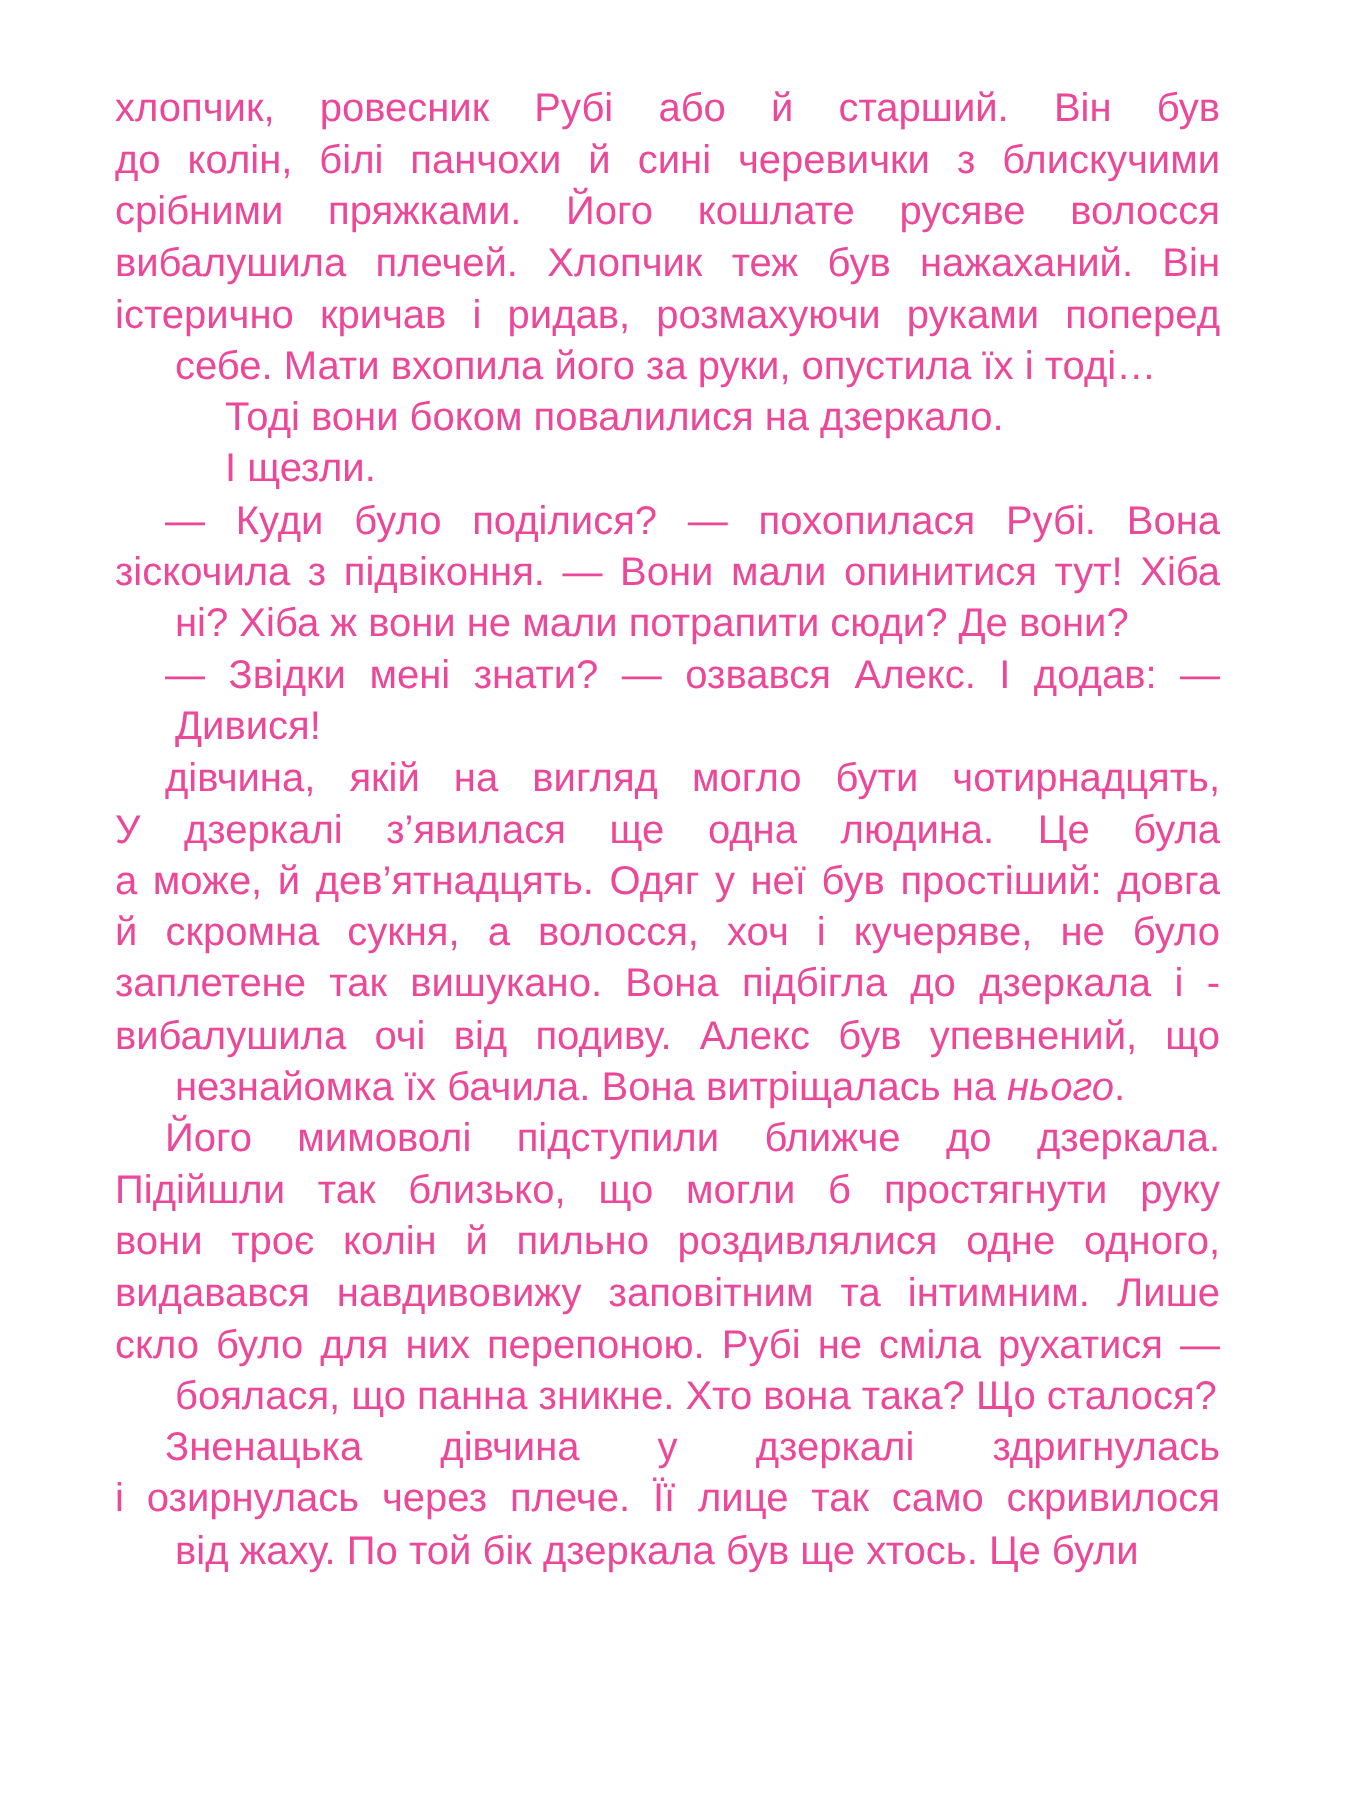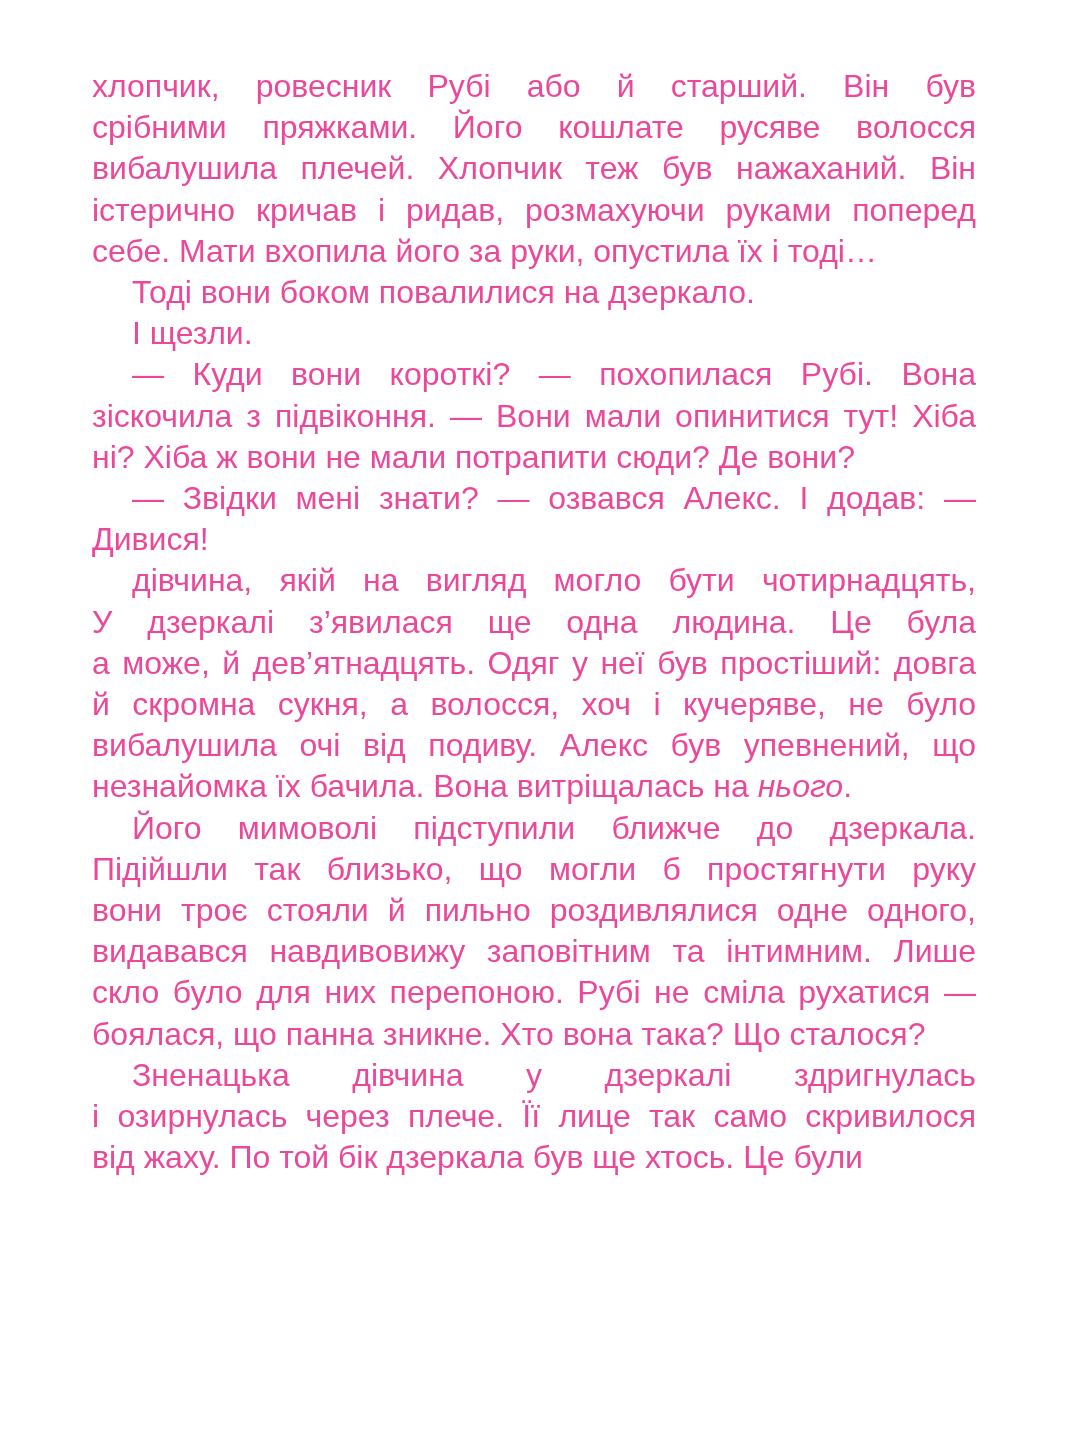--- a/index.html
+++ b/index.html
@@ -25,64 +25,67 @@
   }
   .paragraph { margin: 0; }
   
   .line {
     text-align: justify;
     text-align-last: justify;
     min-height: 41.2px;
   }
   .line.last {
     text-align-last: left;
+    margin-left: 48px;
   }
   .paragraph.indent .line:first-child {
     text-indent: 40px;
   }
   .line i { font-style: italic; }
 </style>
 </head>
 <body>
 
 <main class="text-block" style="background: rgb(255, 255, 255); color: #ec4899;">
     <div class="paragraph">
       <div class="line"><span>хлопчик, ровесник Рубі або й старший. Він був</span></div>
+      <div class="line"><span>до колін, білі панчохи й сині черевички з блискучими</span></div>
       <div class="line"><span>срібними пряжками. Його кошлате русяве волосся</span></div>
       <div class="line"><span>вибалушила плечей. Хлопчик теж був нажаханий. Він</span></div>
       <div class="line"><span>істерично кричав і ридав, розмахуючи руками поперед</span></div>
       <div class="line last"><span>себе. Мати вхопила його за руки, опустила їх і тоді…</span></div>
     </div>
     <div class="paragraph indent">
       <div class="line last"><span>Тоді вони боком повалилися на дзеркало.</span></div>
     </div>
     <div class="paragraph indent">
       <div class="line last"><span>І щезли.</span></div>
     </div>
     <div class="paragraph indent">
-      <div class="line"><span>— Куди вони короткі? — похопилася Рубі. Вона</span></div>
+      <div class="line"><span>— Куди було поділися? — похопилася Рубі. Вона</span></div>
       <div class="line"><span>зіскочила з підвіконня. — Вони мали опинитися тут! Хіба</span></div>
       <div class="line last"><span>ні? Хіба ж вони не мали потрапити сюди? Де вони?</span></div>
     </div>
     <div class="paragraph indent">
       <div class="line"><span>— Звідки мені знати? — озвався Алекс. І додав: —</span></div>
       <div class="line last"><span>Дивися!</span></div>
     </div>
     <div class="paragraph indent">
       <div class="line"><span>дівчина, якій на вигляд могло бути чотирнадцять,</span></div>
       <div class="line"><span>У дзеркалі з’явилася ще одна людина. Це була</span></div>
       <div class="line"><span>а може, й дев’ятнадцять. Одяг у неї був простіший: довга</span></div>
       <div class="line"><span>й скромна сукня, а волосся, хоч і кучеряве, не було</span></div>
+      <div class="line"><span>заплетене так вишукано. Вона підбігла до дзеркала і -</span></div>
       <div class="line"><span>вибалушила очі від подиву. Алекс був упевнений, що</span></div>
       <div class="line last"><span>незнайомка їх бачила. Вона витріщалась на </span><i>нього</i><span>.</span></div>
     </div>
     <div class="paragraph indent">
       <div class="line"><span>Його мимоволі підступили ближче до дзеркала.</span></div>
       <div class="line"><span>Підійшли так близько, що могли б простягнути руку</span></div>
-      <div class="line"><span>вони троє стояли й пильно роздивлялися одне одного,</span></div>
+      <div class="line"><span>вони троє колін й пильно роздивлялися одне одного,</span></div>
       <div class="line"><span>видавався навдивовижу заповітним та інтимним. Лише</span></div>
       <div class="line"><span>скло було для них перепоною. Рубі не сміла рухатися —</span></div>
       <div class="line last"><span>боялася, що панна зникне. Хто вона така? Що сталося?</span></div>
     </div>
     <div class="paragraph indent">
       <div class="line"><span>Зненацька дівчина у дзеркалі здригнулась</span></div>
       <div class="line"><span>і озирнулась через плече. Її лице так само скривилося</span></div>
       <div class="line last"><span>від жаху. По той бік дзеркала був ще хтось. Це були</span></div>
     </div>
   </main>

